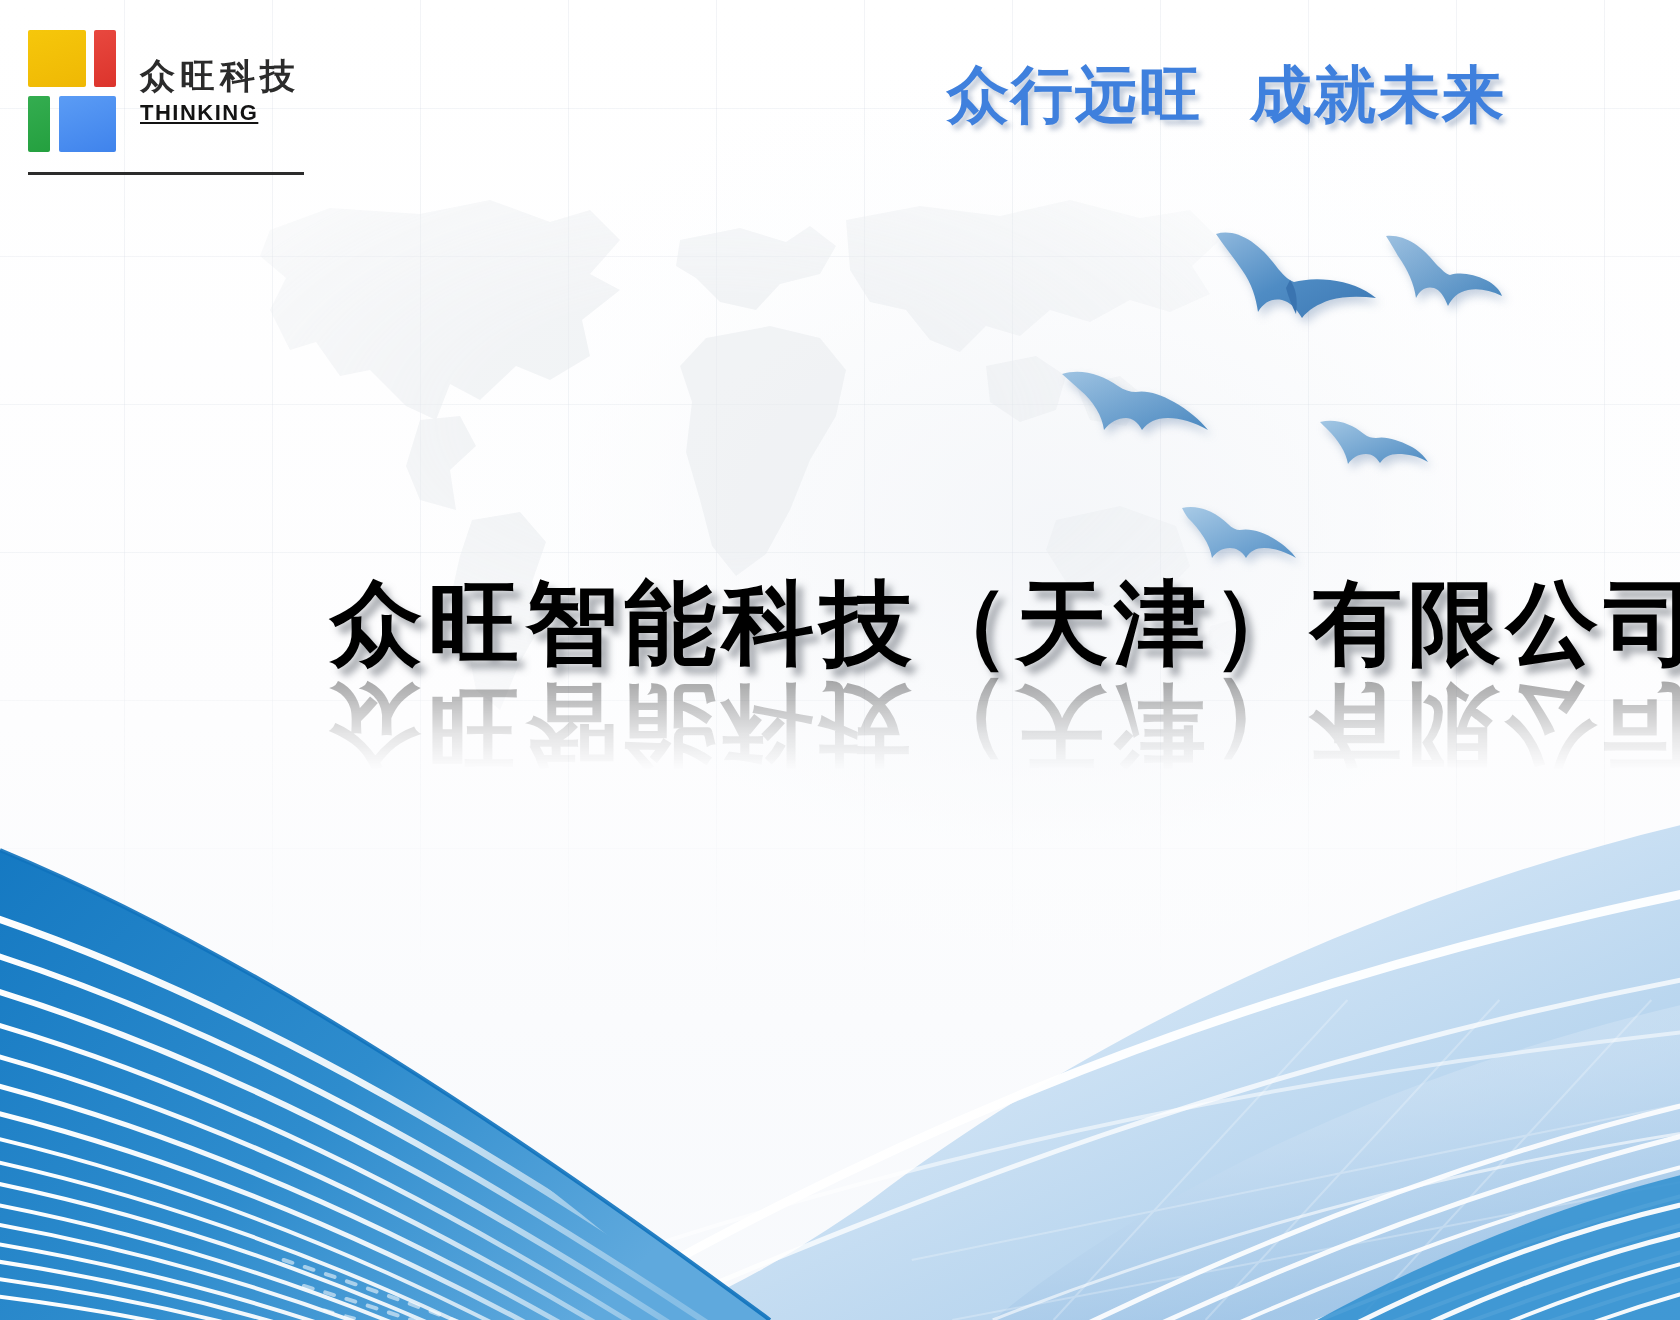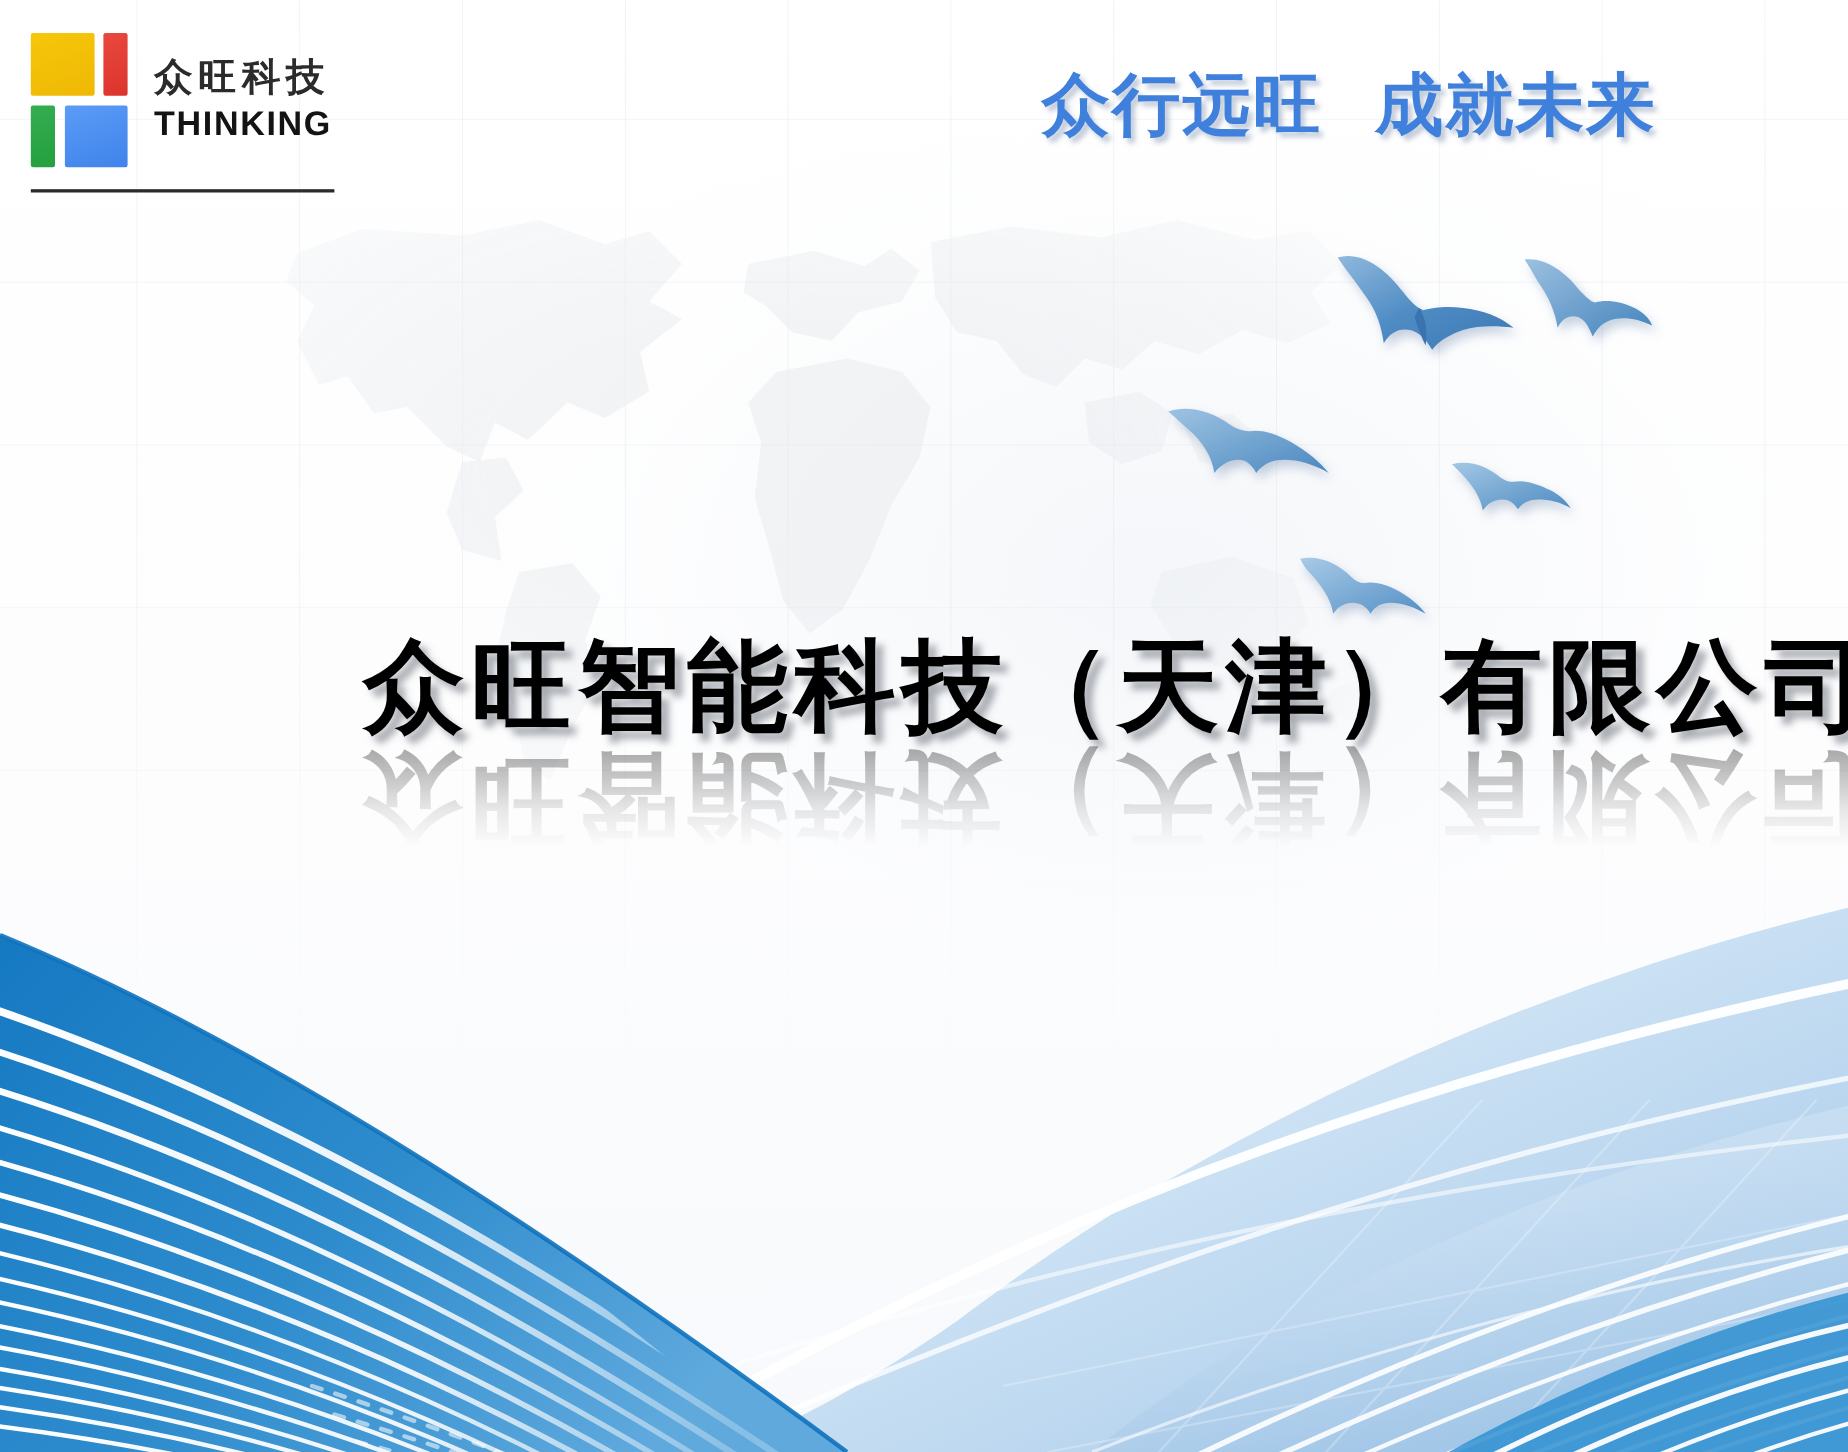--- a/index.html
+++ b/index.html
@@ -67,26 +67,27 @@
   .logo-text { display: flex; flex-direction: column; gap: 8px; }
   .logo-cn {
     font-size: 35px;
     letter-spacing: 5px;
     color: #2b2b2b;
     font-weight: 700;
     line-height: 1;
     font-family: "DejaVu Sans", "Liberation Sans", sans-serif;
   }
   .logo-en {
-    font-size: 31px;
+    font-size: 22px;
     font-weight: 900;
     letter-spacing: 1.5px;
     color: #131313;
     line-height: 1;
     font-family: "Liberation Sans", sans-serif;
+    text-decoration: underline;
   }
   .logo-rule {
     position: absolute;
     left: 28px; top: 172px;
     width: 276px; height: 3px;
     background: #2b2b2b;
   }
 
   .tagline {
     position: absolute;

